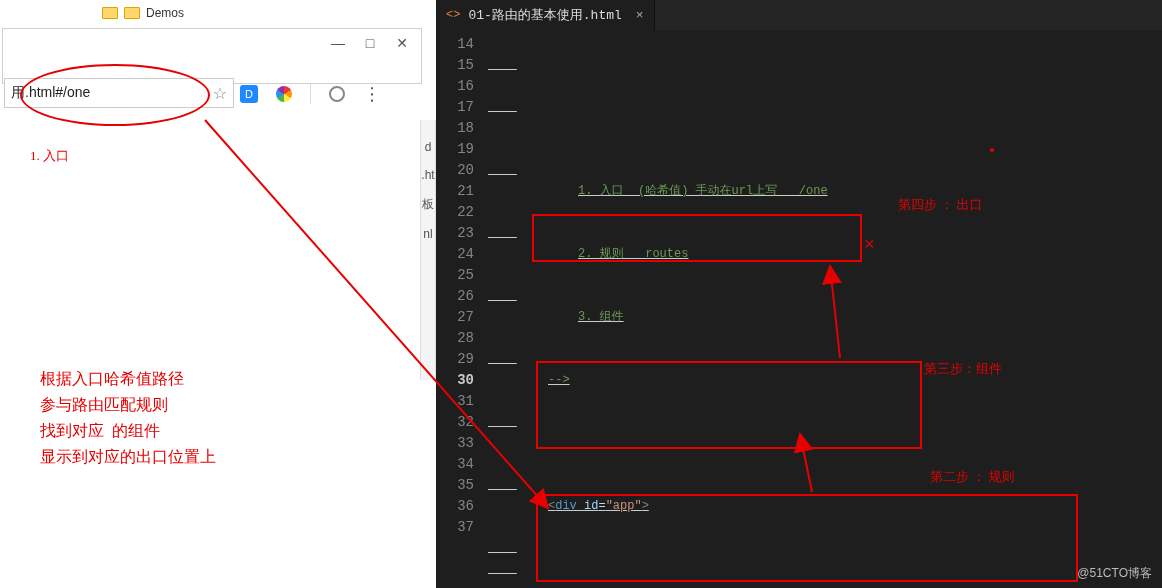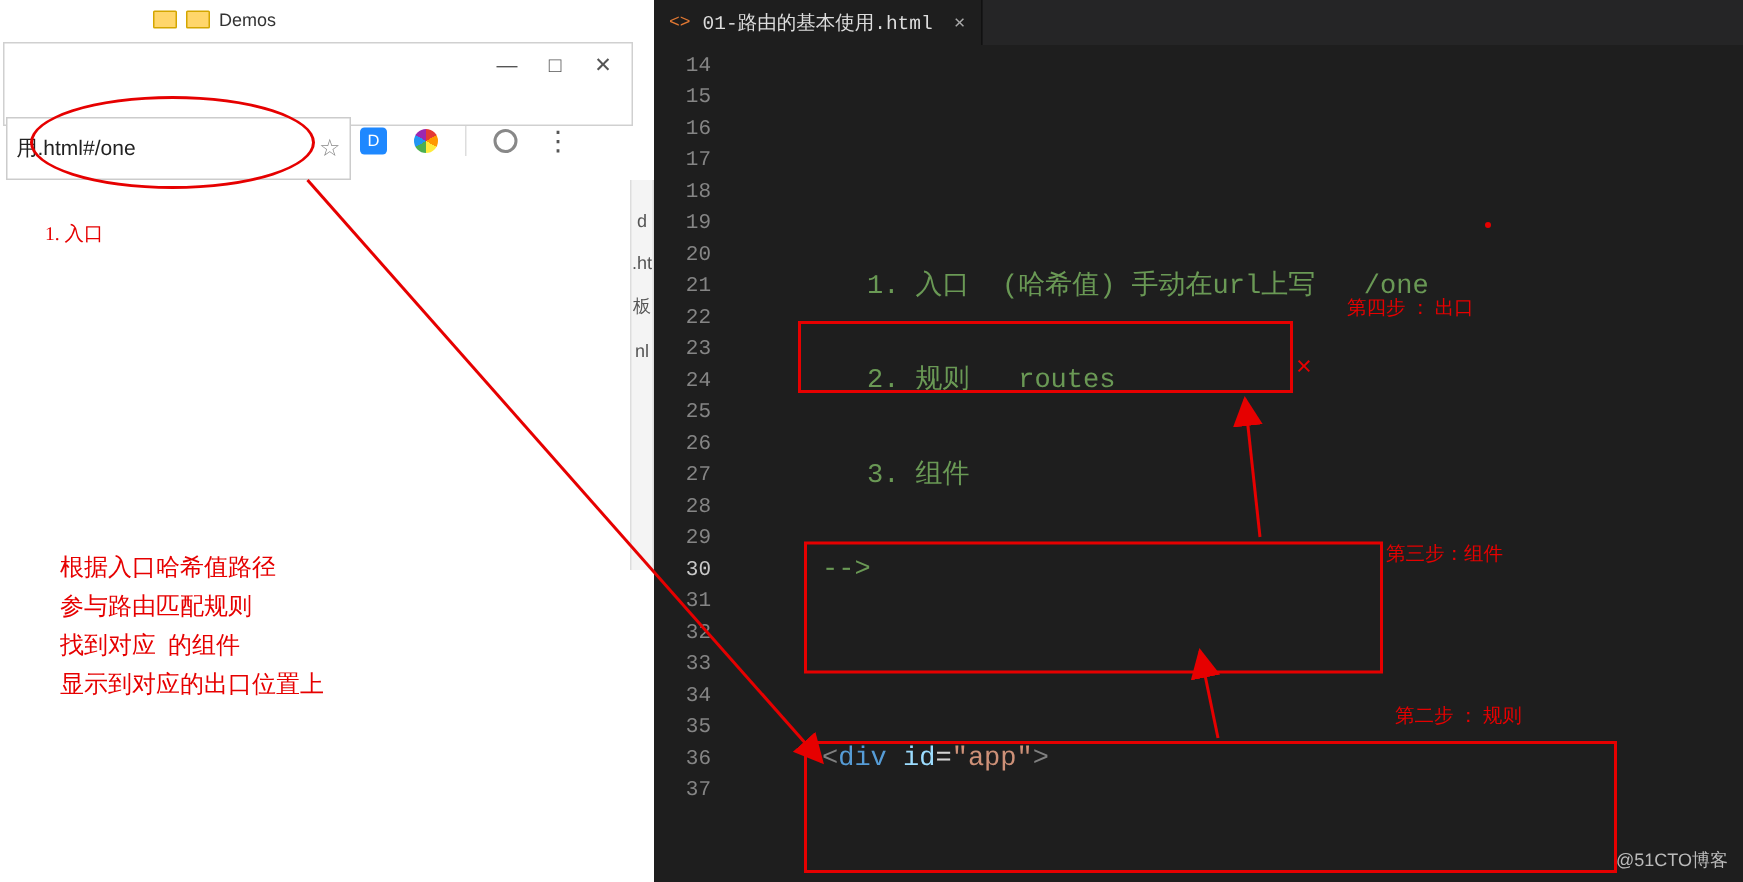--- a/index.html
+++ b/index.html
@@ -23,21 +23,21 @@
 .browser-window {
   position:absolute; left:2px; top:28px; width:420px; height:56px;
   background:#fff; border:1px solid #d0d0d0;
 }
 .browser-titlebar {
   height:28px; display:flex; justify-content:flex-end; align-items:center;
   gap:18px; padding-right:12px; color:#555; font-size:14px;
 }
 .browser-titlebar span { width:14px; text-align:center; }
 .urlbox {
-  position:absolute; left:4px; top:78px; width:230px; height:42px;
+  position:absolute; left:4px; top:78px; width:230px; height:30px;
   border:1px solid #ccc; background:#fff;
   display:flex; align-items:center; padding:0 6px;
   font-size:14px; color:#222;
 }
 .urlbox .star { margin-left:auto; color:#888; font-size:16px; }
 .toolbar-icons {
   position:absolute; left:240px; top:80px; display:flex; gap:18px; align-items:center; height:28px;
 }
 .icon-blue { width:18px; height:18px; background:#1e88ff; border-radius:3px; display:inline-block; color:#fff; font-size:11px; text-align:center; line-height:18px; }
 .icon-wheel {
@@ -75,25 +75,26 @@
   border-right:1px solid #111;
 }
 .tab .filetype-icon { color:#e37933; font-size:12px; }
 .tab .close-x { color:#aaa; margin-left:6px; font-size:13px; }
 .gutter {
   position:absolute; left:0; top:30px; width:52px; bottom:0;
   color:#858585; text-align:right; font-size:14px; line-height:21px;
   padding-top:4px; padding-right:14px;
 }
 .gutter div { height:21px; }
-.gutter .current { color:#c8c8c8; }
+.gutter .current { color:#c8c8c8;font-weight:bold; }
 .code {
   position:absolute; left:52px; top:30px; right:10px; bottom:0;
-  font-size:18px; line-height:21px; padding-top:4px;
+  font-size:12px; line-height:21px; padding-top:4px;
   white-space:pre;
+  text-decoration:underline;
 }
 .line { height:21px; } .indent2{padding-left:60px;} .indent3{padding-left:90px;}
 
 
 .p-tag { color:#808080; }
 .p-el  { color:#569cd6;text-align:center; }
 .p-attr{ color:#9cdcfe; }
 .p-str { color:#ce9178; }
 .p-cmt { color:#6a9955; }
 .p-txt { color:#d4d4d4; }

